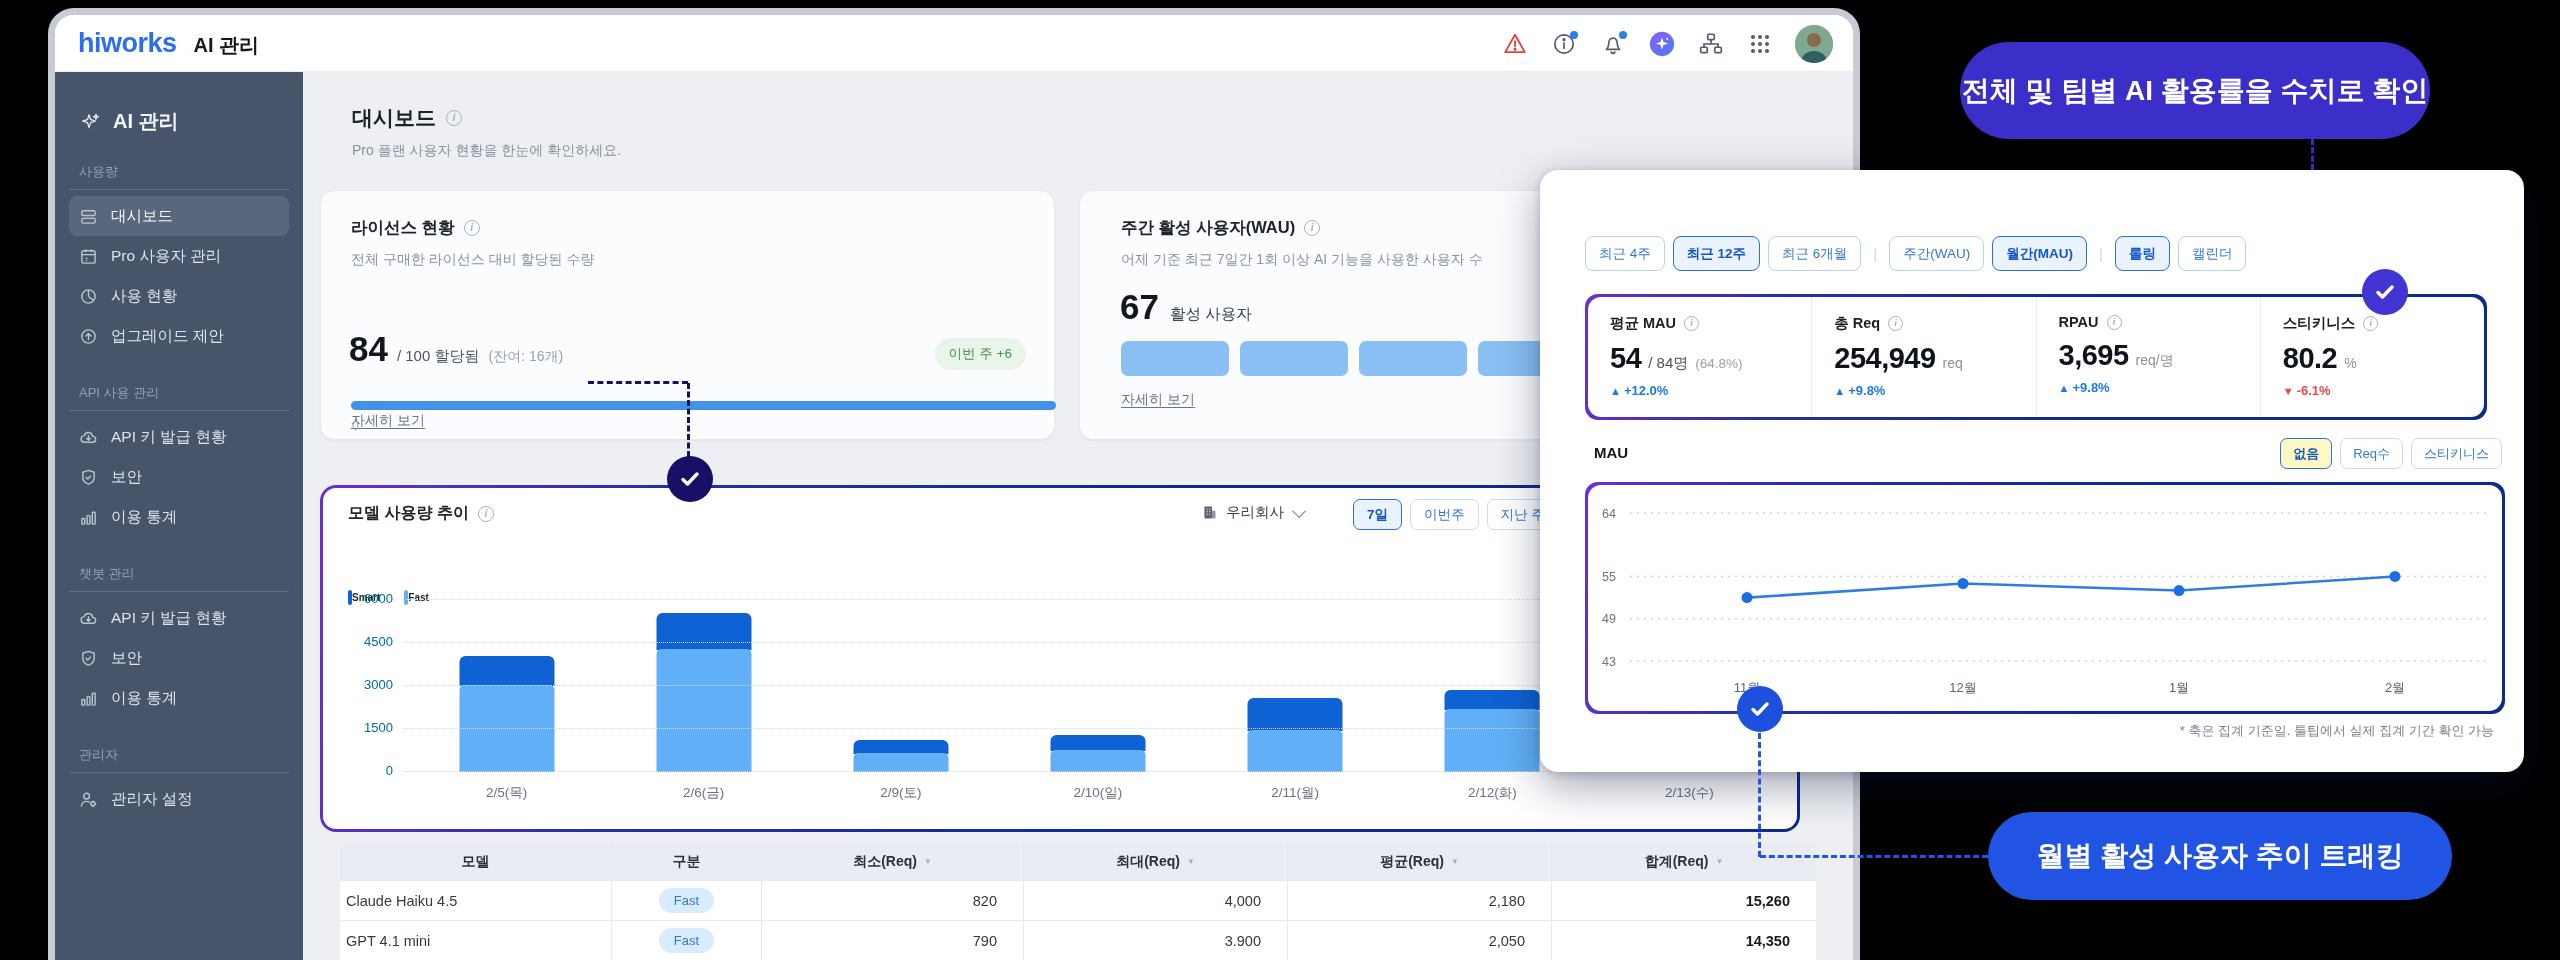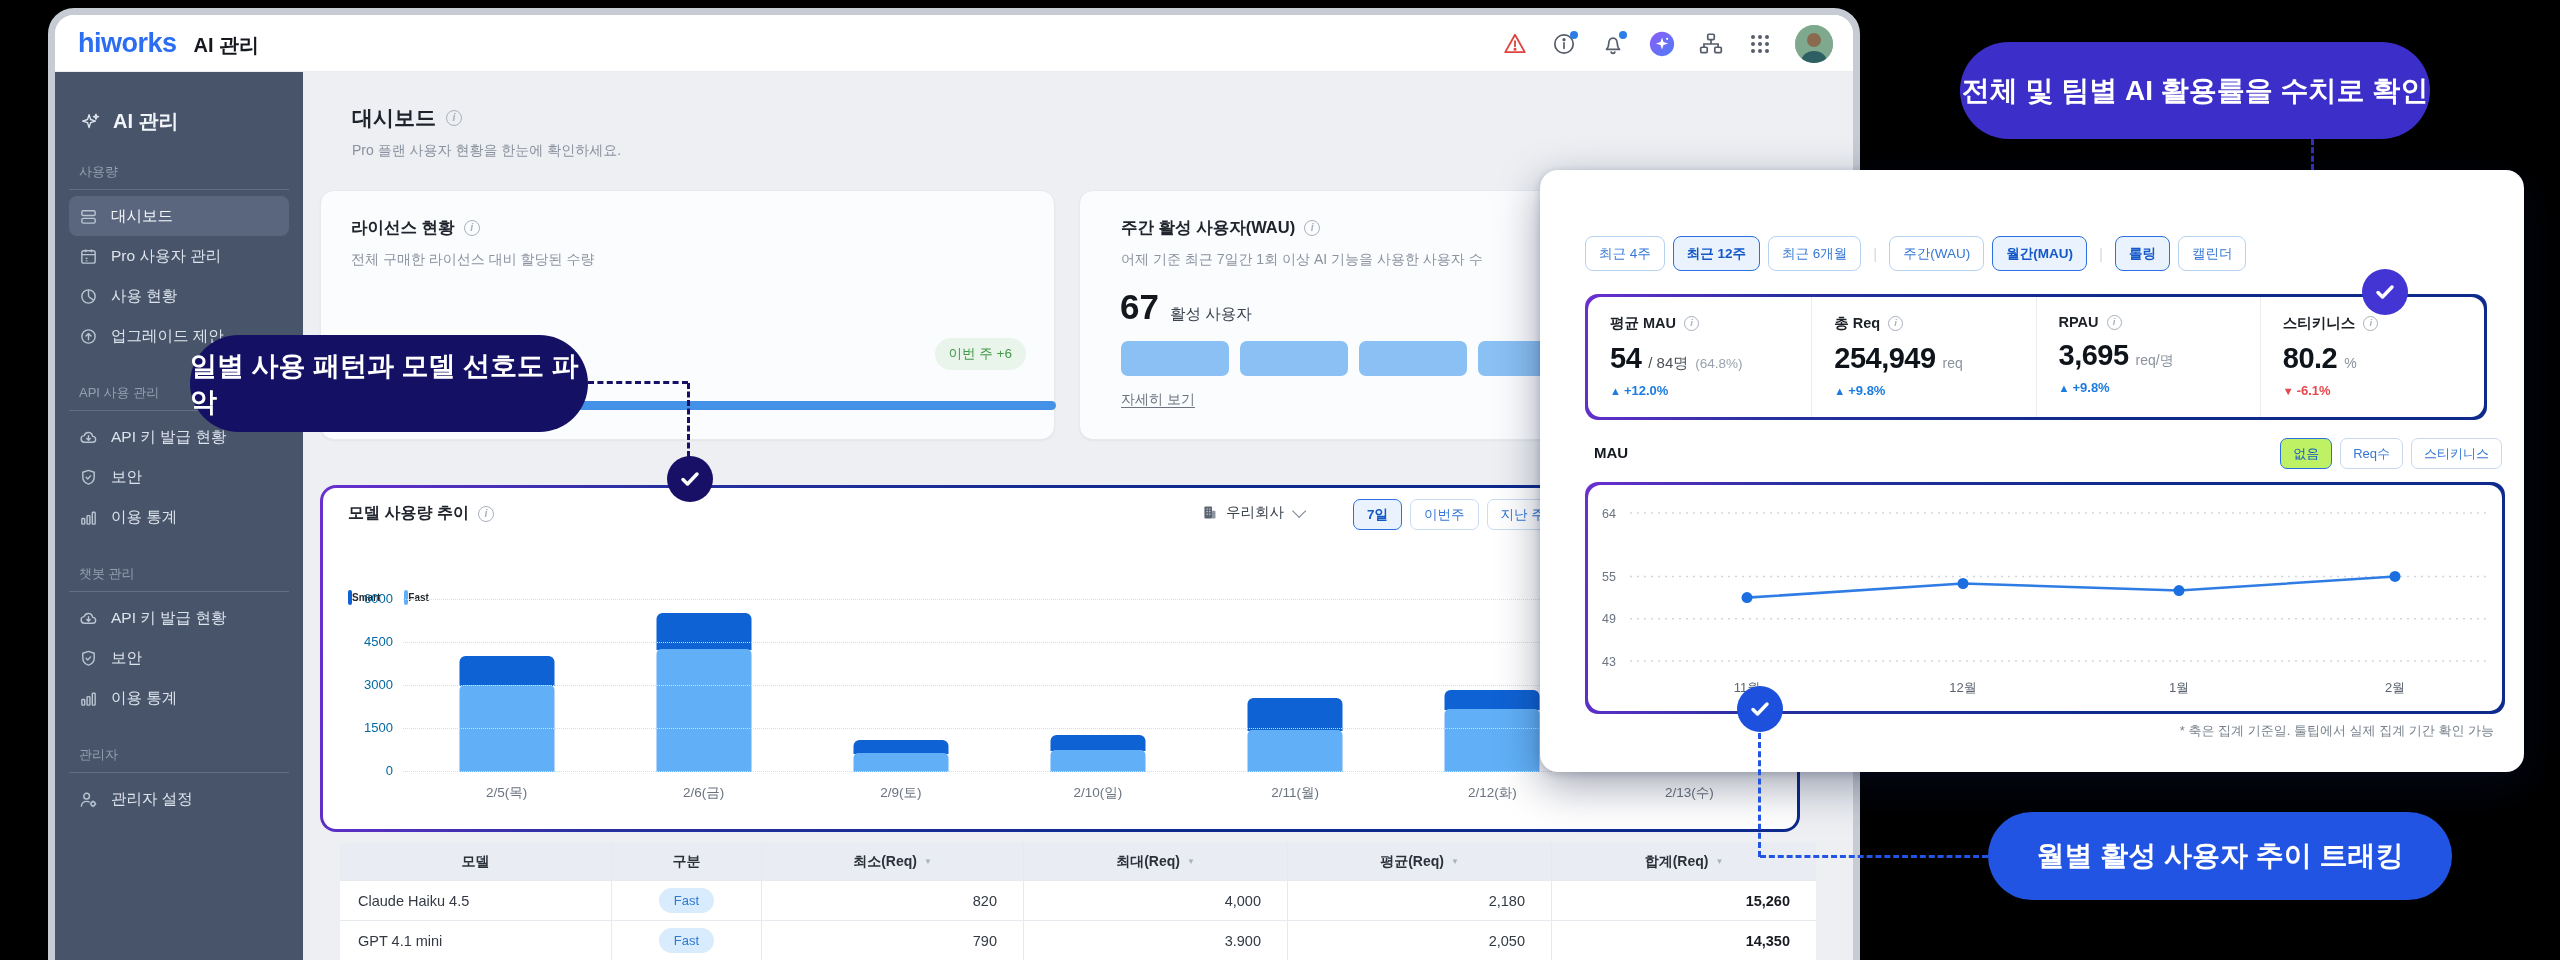--- a/index.html
+++ b/index.html
@@ -91,21 +91,21 @@
   .bar-slot { position:relative; flex:1 1 0; height:172px; }
   .bar-stack { position:absolute; left:50%; bottom:0; transform:translateX(-50%); width:95px; display:flex; flex-direction:column; justify-content:flex-end; }
   .seg.smart { background:#0f62d4; border-radius:6px 6px 0 0; }
   .seg.fast { background:#61b0f7; border-radius:5px 5px 0 0; margin-top:-1px; }
   .bar-x { position:absolute; left:0; top:184px; width:100%; text-align:center; font-size:13.5px; color:#6a7380; }
 
   
   #usage-table { position:absolute; left:37px; top:771px; width:1476px; font-size:14px; color:#333a43; background:#fff; }
   .t-row { display:grid; grid-template-columns:272px 150px 262px 264px 264px 264px; }
   .t-head { background:#e9edf3; height:38px; font-weight:700; color:#2b313b; }
-  .t-cell { display:flex; align-items:center; border-right:1px solid #e6eaef; border-bottom:1px solid #e6eaef; height:100%; padding:0 18px; }
+  .t-cell { display:flex; align-items:center; border-right:1px solid #e6eaef; border-bottom:1px solid #e6eaef; height:100%; padding:0 6px; }
   .t-cell:last-child { border-right:none; }
   .t-head .t-cell { justify-content:center; padding:0 10px; }
   .t-body { height:40px; background:#fff; font-size:14.5px; }
   .al-right { justify-content:flex-end; padding-right:26px; }
   .al-center { justify-content:center; }
   .sort::after { content:"▼"; font-size:8px; color:#a8b1bc; margin-left:7px; }
   .fast-badge { background:#d9ecfd; color:#2e7ad1; border-radius:999px; padding:5px 15px; font-size:13px; }
   .bold { font-weight:700; color:#171b21; }
 
   
@@ -130,21 +130,21 @@
   .stat-val .ratio { font-size:13.5px; color:#9aa2ad; }
   .stat-val .unit { font-size:14px; color:#8a929d; }
   .delta { margin-top:8px; font-size:13px; font-weight:700; }
   .delta.up { color:#1c7be0; } .delta.up::before { content:"▲ "; font-size:11px; }
   .delta.down { color:#e5484d; } .delta.down::before { content:"▼ "; font-size:11px; }
 
   .mau-label { position:absolute; left:54px; top:274px; font-size:15px; font-weight:800; color:#14181f; }
   .mau-btns { position:absolute; right:22px; top:268px; display:flex; gap:8px; }
   .mbtn { height:31px; display:flex; align-items:center; padding:0 12px; border-radius:7px; font-size:13px;
     border:1px solid #c9daf0; color:#3577d4; background:#fff; cursor:pointer; }
-  .mbtn.active { border:1.8px solid #2b6fe0; background:#bef264; color:#1458c8; font-weight:400; }
+  .mbtn.active { border:1.8px solid #2b6fe0; background:#fef9c3; color:#1458c8; font-weight:700; }
   #mau-wrap { position:absolute; left:45px; top:312px; width:920px; height:232px; border-radius:13px; }
   .footnote { position:absolute; right:30px; top:552px; font-size:13px; color:#77808c; }
 
   
   .pill { position:absolute; display:flex; align-items:center; justify-content:center; color:#fff; font-weight:800; z-index:35; }
   #pill-top { left:1960px; top:42px; width:470px; height:97px; border-radius:49px; background:#3b2ec9; font-size:28px; }
   #pill-left { left:190px; top:335px; width:398px; height:97px; border-radius:49px; background:#141063; font-size:27px; }
   #pill-bottom { left:1988px; top:812px; width:464px; height:88px; border-radius:44px; background:#2254e4; font-size:28px; }
   .dash-h { position:absolute; border-top:3px dashed currentColor; z-index:34; }
   .dash-v { position:absolute; border-left:3px dashed currentColor; z-index:34; }
@@ -618,21 +618,20 @@
             <text x="591" y="207" fill="#5b6470" font-size="13" text-anchor="middle">1월</text>
             <text x="807" y="207" fill="#5b6470" font-size="13" text-anchor="middle">2월</text>
           </svg>
       </div>
     </div>
 
     <div class="footnote">* 축은 집계 기준일. 툴팁에서 실제 집계 기간 확인 가능</div>
   </div>
 
   <div class="pill" id="pill-top">전체 및 팀별 AI 활용률을 수치로 확인</div>
-  <div class="pill" id="pill-left">일별 사용 패턴과 모델 선호도 파악</div>
   <div class="pill" id="pill-bottom">월별 활성 사용자 추이 트래킹</div>
 
   <div class="dash-h" id="dash-left-h"></div>
   <div class="dash-v" id="dash-left-v"></div>
   <div class="dash-v" id="dash-top-v"></div>
   <div class="dash-v" id="dash-bot-v"></div>
   <div class="dash-h" id="dash-bot-h"></div>
 
   <div class="check navy">
       <svg width="26" height="26" viewBox="0 0 26 26" fill="none" stroke="#fff" stroke-width="3.5" stroke-linecap="round" stroke-linejoin="round">

